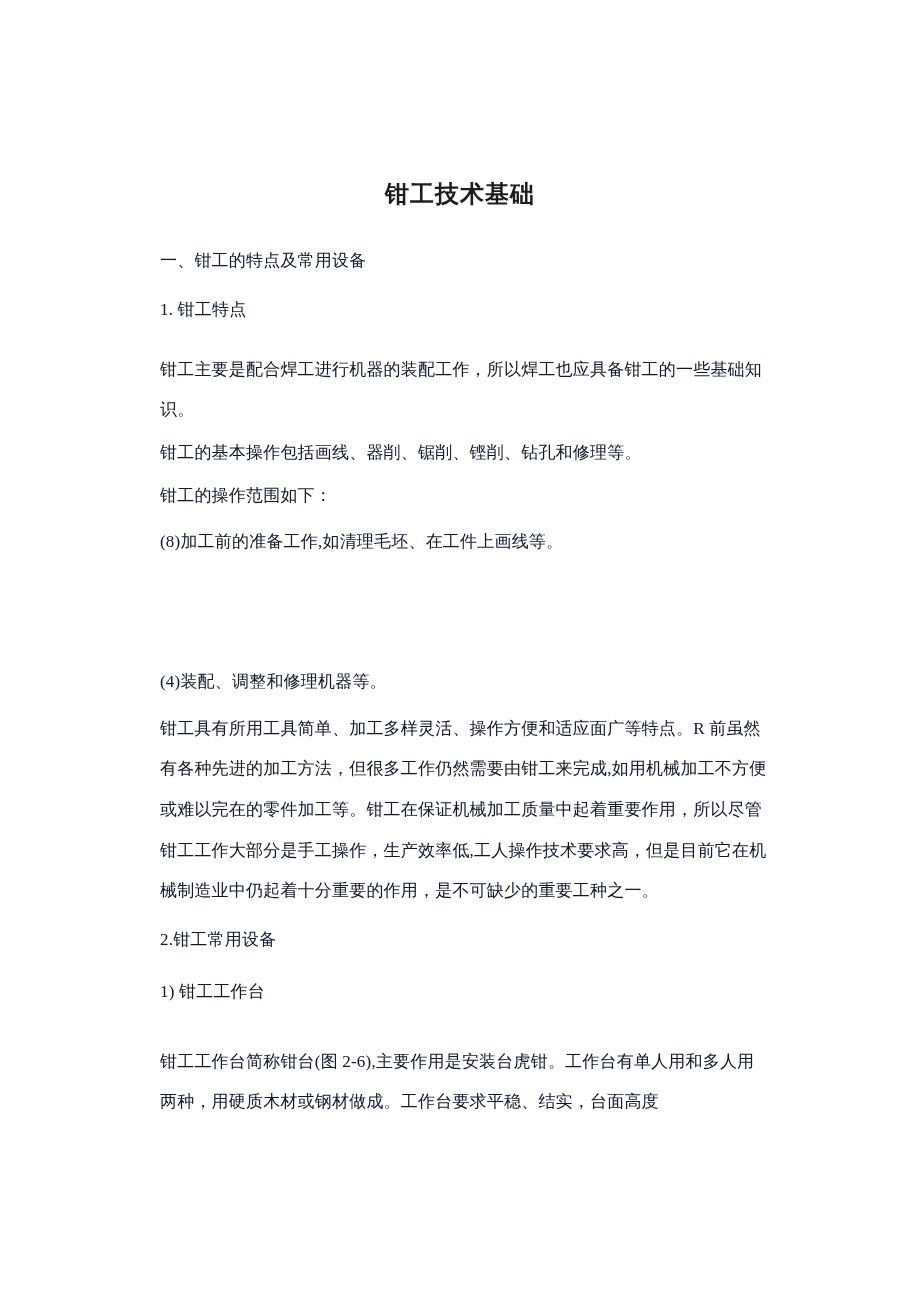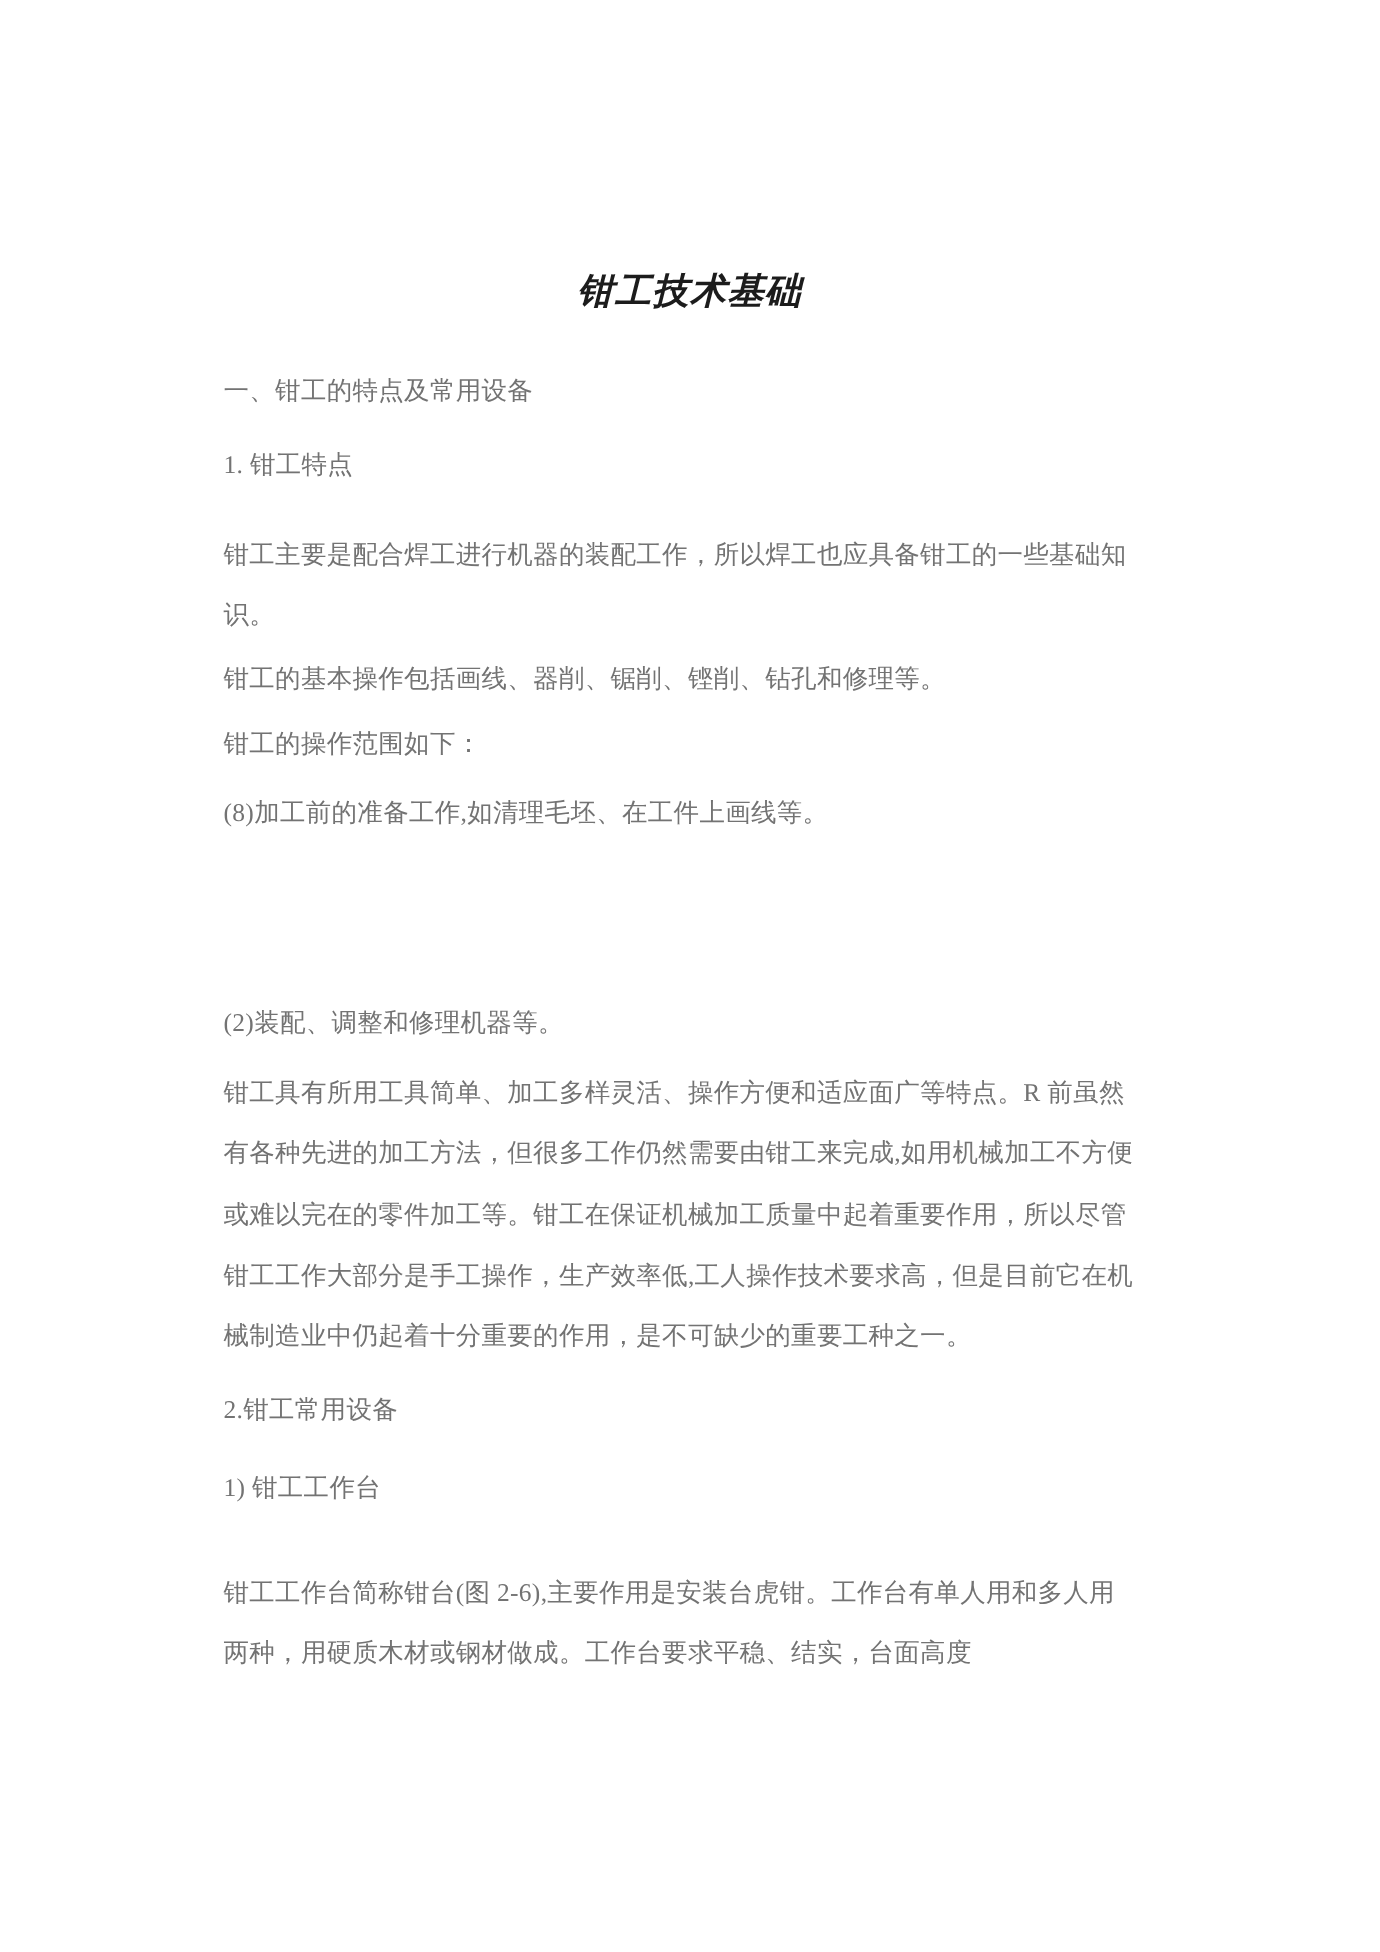--- a/index.html
+++ b/index.html
@@ -19,51 +19,50 @@
   .doc-title {
     position: absolute;
     left: 0;
     right: 0;
     top: 178px;
     text-align: center;
     font-size: 24px;
     font-weight: 600;
     letter-spacing: 1px;
     color: #1c1c1c;
-    font-style: italic;
   }
   .doc-line {
     position: absolute;
-    left: 149px;
+    left: 160px;
     width: 660px;
     font-size: 17px;
     line-height: 20px;
     letter-spacing: 0.2px;
     white-space: nowrap;
-    color: #737373;
+    color: #0f172a;
   }
 </style>
 </head>
 <body>
 
 <div class="page">
 
   <div class="doc-title">钳工技术基础</div>
 
   <div class="doc-line" style="top:251px">一、钳工的特点及常用设备</div>
   <div class="doc-line" style="top:300px">1. 钳工特点</div>
 
   <div class="doc-line" style="top:360px">钳工主要是配合焊工进行机器的装配工作，所以焊工也应具备钳工的一些基础知</div>
   <div class="doc-line" style="top:400px">识。</div>
 
   <div class="doc-line" style="top:443px">钳工的基本操作包括画线、器削、锯削、铿削、钻孔和修理等。</div>
   <div class="doc-line" style="top:486px">钳工的操作范围如下：</div>
 
   <div class="doc-line" style="top:532px">(8)加工前的准备工作,如清理毛坯、在工件上画线等。</div>
-  <div class="doc-line" style="top:672px">(2)装配、调整和修理机器等。</div>
+  <div class="doc-line" style="top:672px">(4)装配、调整和修理机器等。</div>
 
   <div class="doc-line" style="top:719px">钳工具有所用工具简单、加工多样灵活、操作方便和适应面广等特点。R 前虽然</div>
   <div class="doc-line" style="top:759px">有各种先进的加工方法，但很多工作仍然需要由钳工来完成,如用机械加工不方便</div>
   <div class="doc-line" style="top:800px">或难以完在的零件加工等。钳工在保证机械加工质量中起着重要作用，所以尽管</div>
   <div class="doc-line" style="top:841px">钳工工作大部分是手工操作，生产效率低,工人操作技术要求高，但是目前它在机</div>
   <div class="doc-line" style="top:881px">械制造业中仍起着十分重要的作用，是不可缺少的重要工种之一。</div>
 
   <div class="doc-line" style="top:930px">2.钳工常用设备</div>
   <div class="doc-line" style="top:982px">1) 钳工工作台</div>
 

